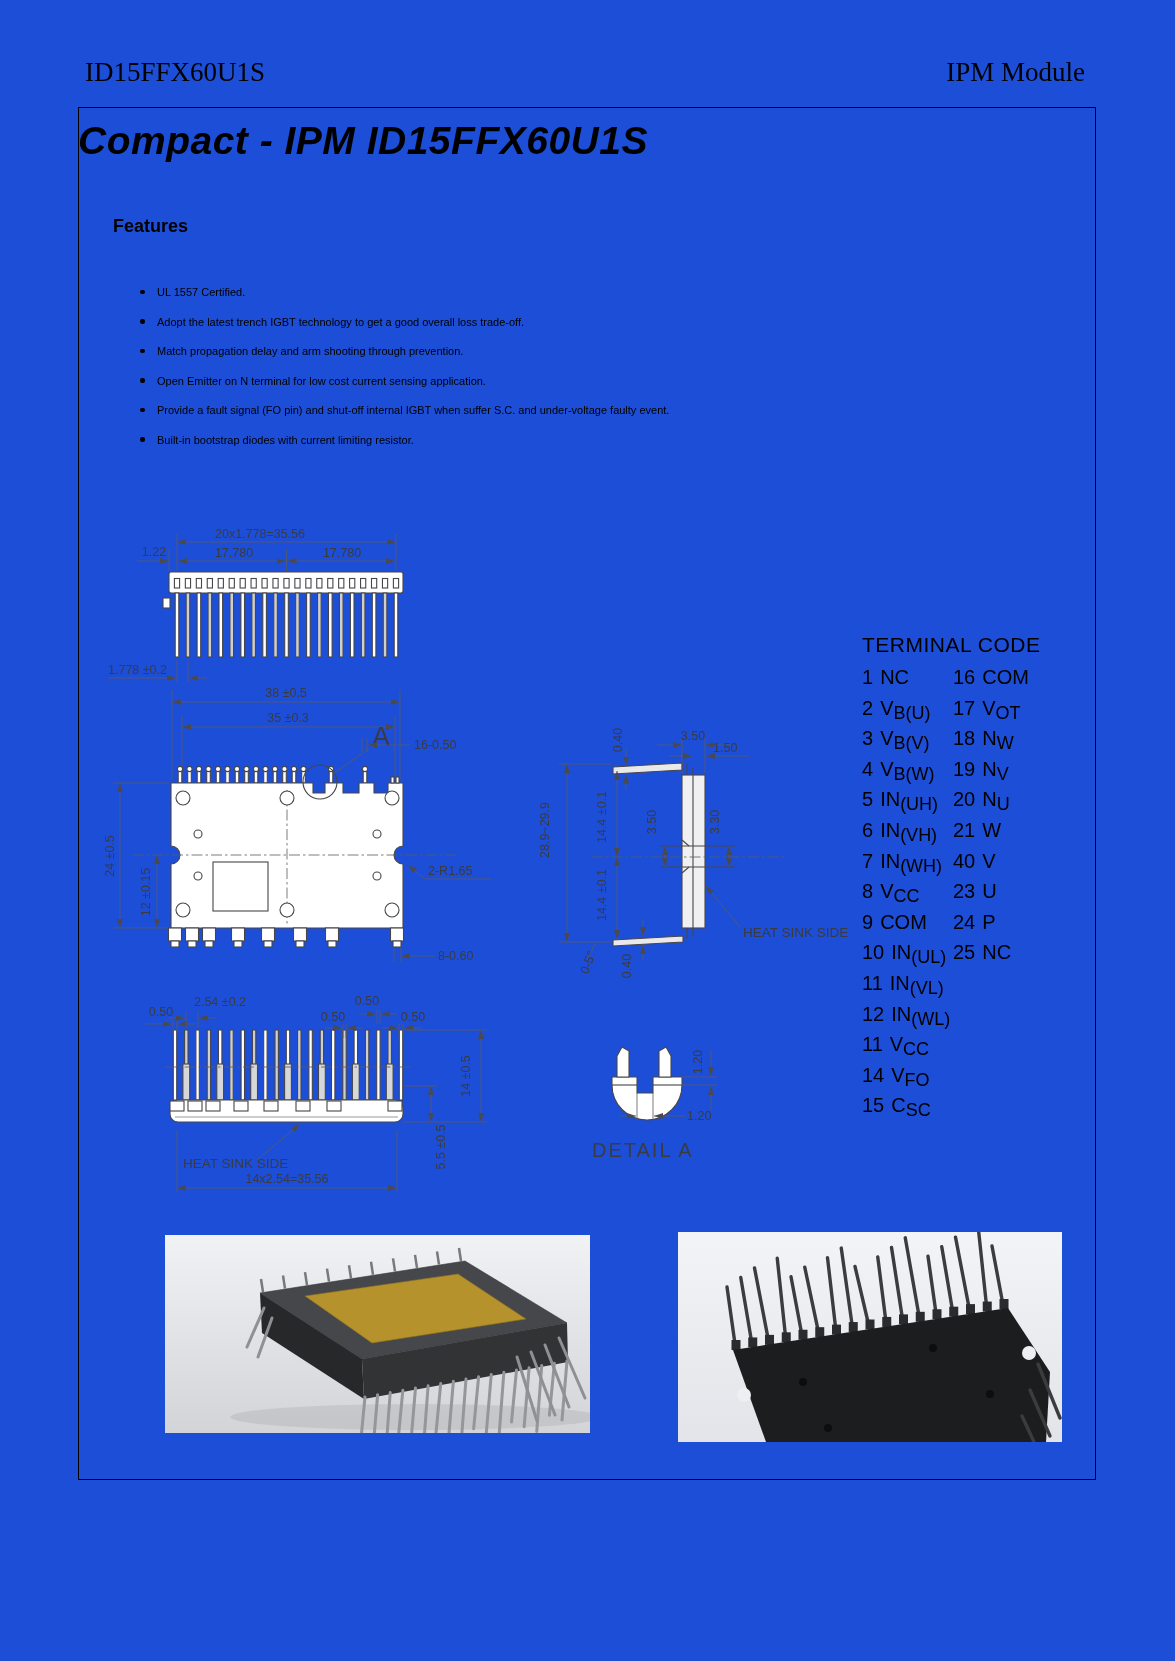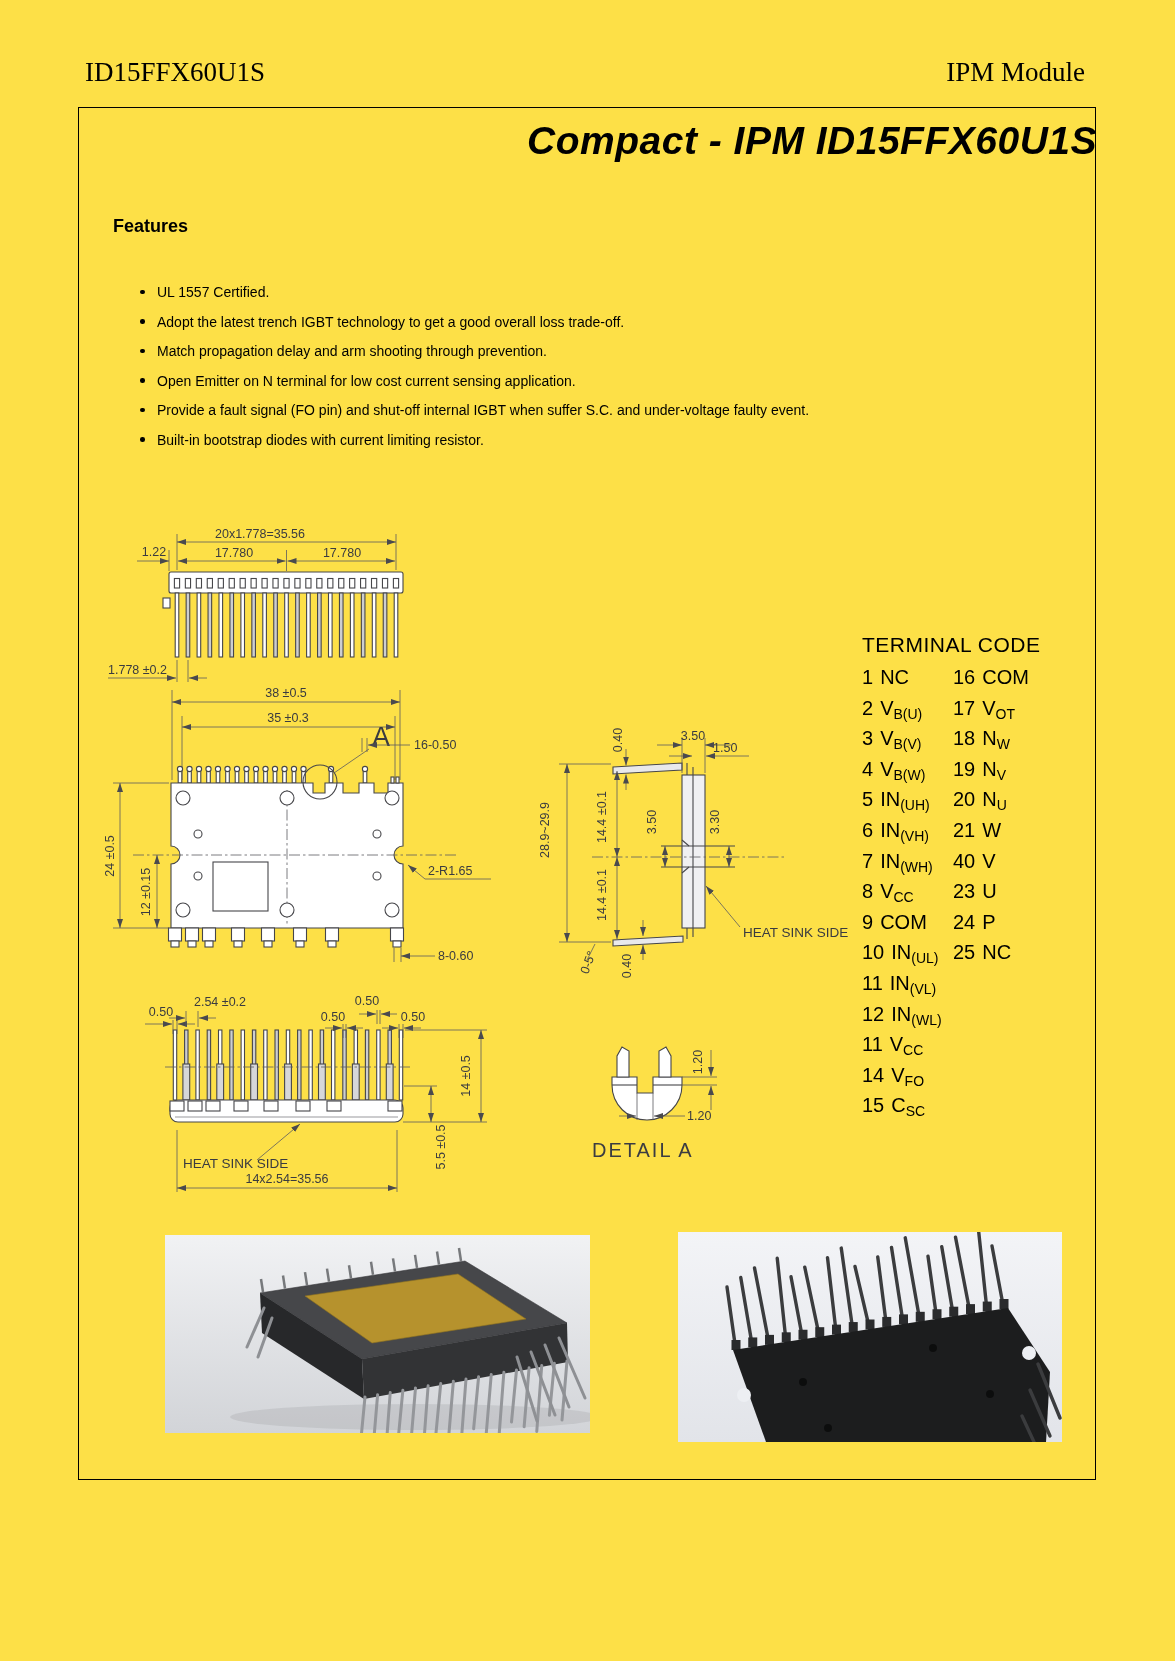--- a/index.html
+++ b/index.html
@@ -1,35 +1,35 @@
 <!DOCTYPE html>
 <html><head>
 <meta charset="utf-8">
 <style>
   html,body{margin:0;padding:0;background:#fff}
-  .page{position:relative;width:1175px;height:1661px;background:#fde047;
+  .page{position:relative;width:1175px;height:1661px;background:#1d4ed8;
         font-family:"Liberation Sans",sans-serif;color:#000;overflow:hidden}
   .hdr{position:absolute;top:57px;font-family:"Liberation Serif",serif;font-size:27px;white-space:nowrap}
   .hdr-l{left:85px}
   .hdr-r{right:90px}
   .box{position:absolute;left:78px;top:107px;width:1016px;height:1371px;border:1.5px solid #000}
-  .title{position:absolute;left:78px;top:119px;width:1019px;text-align:right;
+  .title{position:absolute;left:78px;top:119px;width:1019px;text-align:left;
          font-size:39px;font-weight:bold;font-style:italic;letter-spacing:.5px}
   .feat-h{position:absolute;left:113px;top:216px;font-size:18px;font-weight:bold}
   .feat-list{position:absolute;left:137px;top:284px;width:900px}
-  .feat-item{position:relative;padding-left:20px;margin-bottom:13.6px;font-size:14px;line-height:16px;white-space:nowrap}
+  .feat-item{position:relative;padding-left:20px;margin-bottom:13.6px;font-size:11px;line-height:16px;white-space:nowrap}
   .feat-item::before{content:"";position:absolute;left:3px;top:5.5px;width:4.5px;height:4.5px;background:#000;border-radius:50%}
   
   .tc{position:absolute;left:862px;top:633px;width:230px}
   .tc-title{font-size:21px;letter-spacing:.5px;white-space:nowrap}
   .tc-col{position:absolute;top:33px;left:0}
   .tc-col.r{left:91px}
   .tc-row{height:30.6px;font-size:20px;font-weight:400;white-space:nowrap}
   .tc-n{margin-right:7px}
-  .tc-s{font-size:14px;vertical-align:-4px}
+  .tc-s{font-size:18px;vertical-align:-4px}
   
   .draw{position:absolute;left:95px;top:490px}
   svg text{font-family:"Liberation Sans",sans-serif;font-size:12.5px;fill:#3a3b40}
   .ol{fill:#fff;stroke:#46464a;stroke-width:1.1}
   .oln{fill:none;stroke:#46464a;stroke-width:1.1}
   .dl{fill:none;stroke:#5a5b60;stroke-width:.8}
   .cl{fill:none;stroke:#5a5b60;stroke-width:.8;stroke-dasharray:11 3 2.5 3}
   .t13{font-size:13.5px}
   .tA{font-size:27px}
   .tDet{font-size:20px;letter-spacing:2px;fill:#3b3c41}

